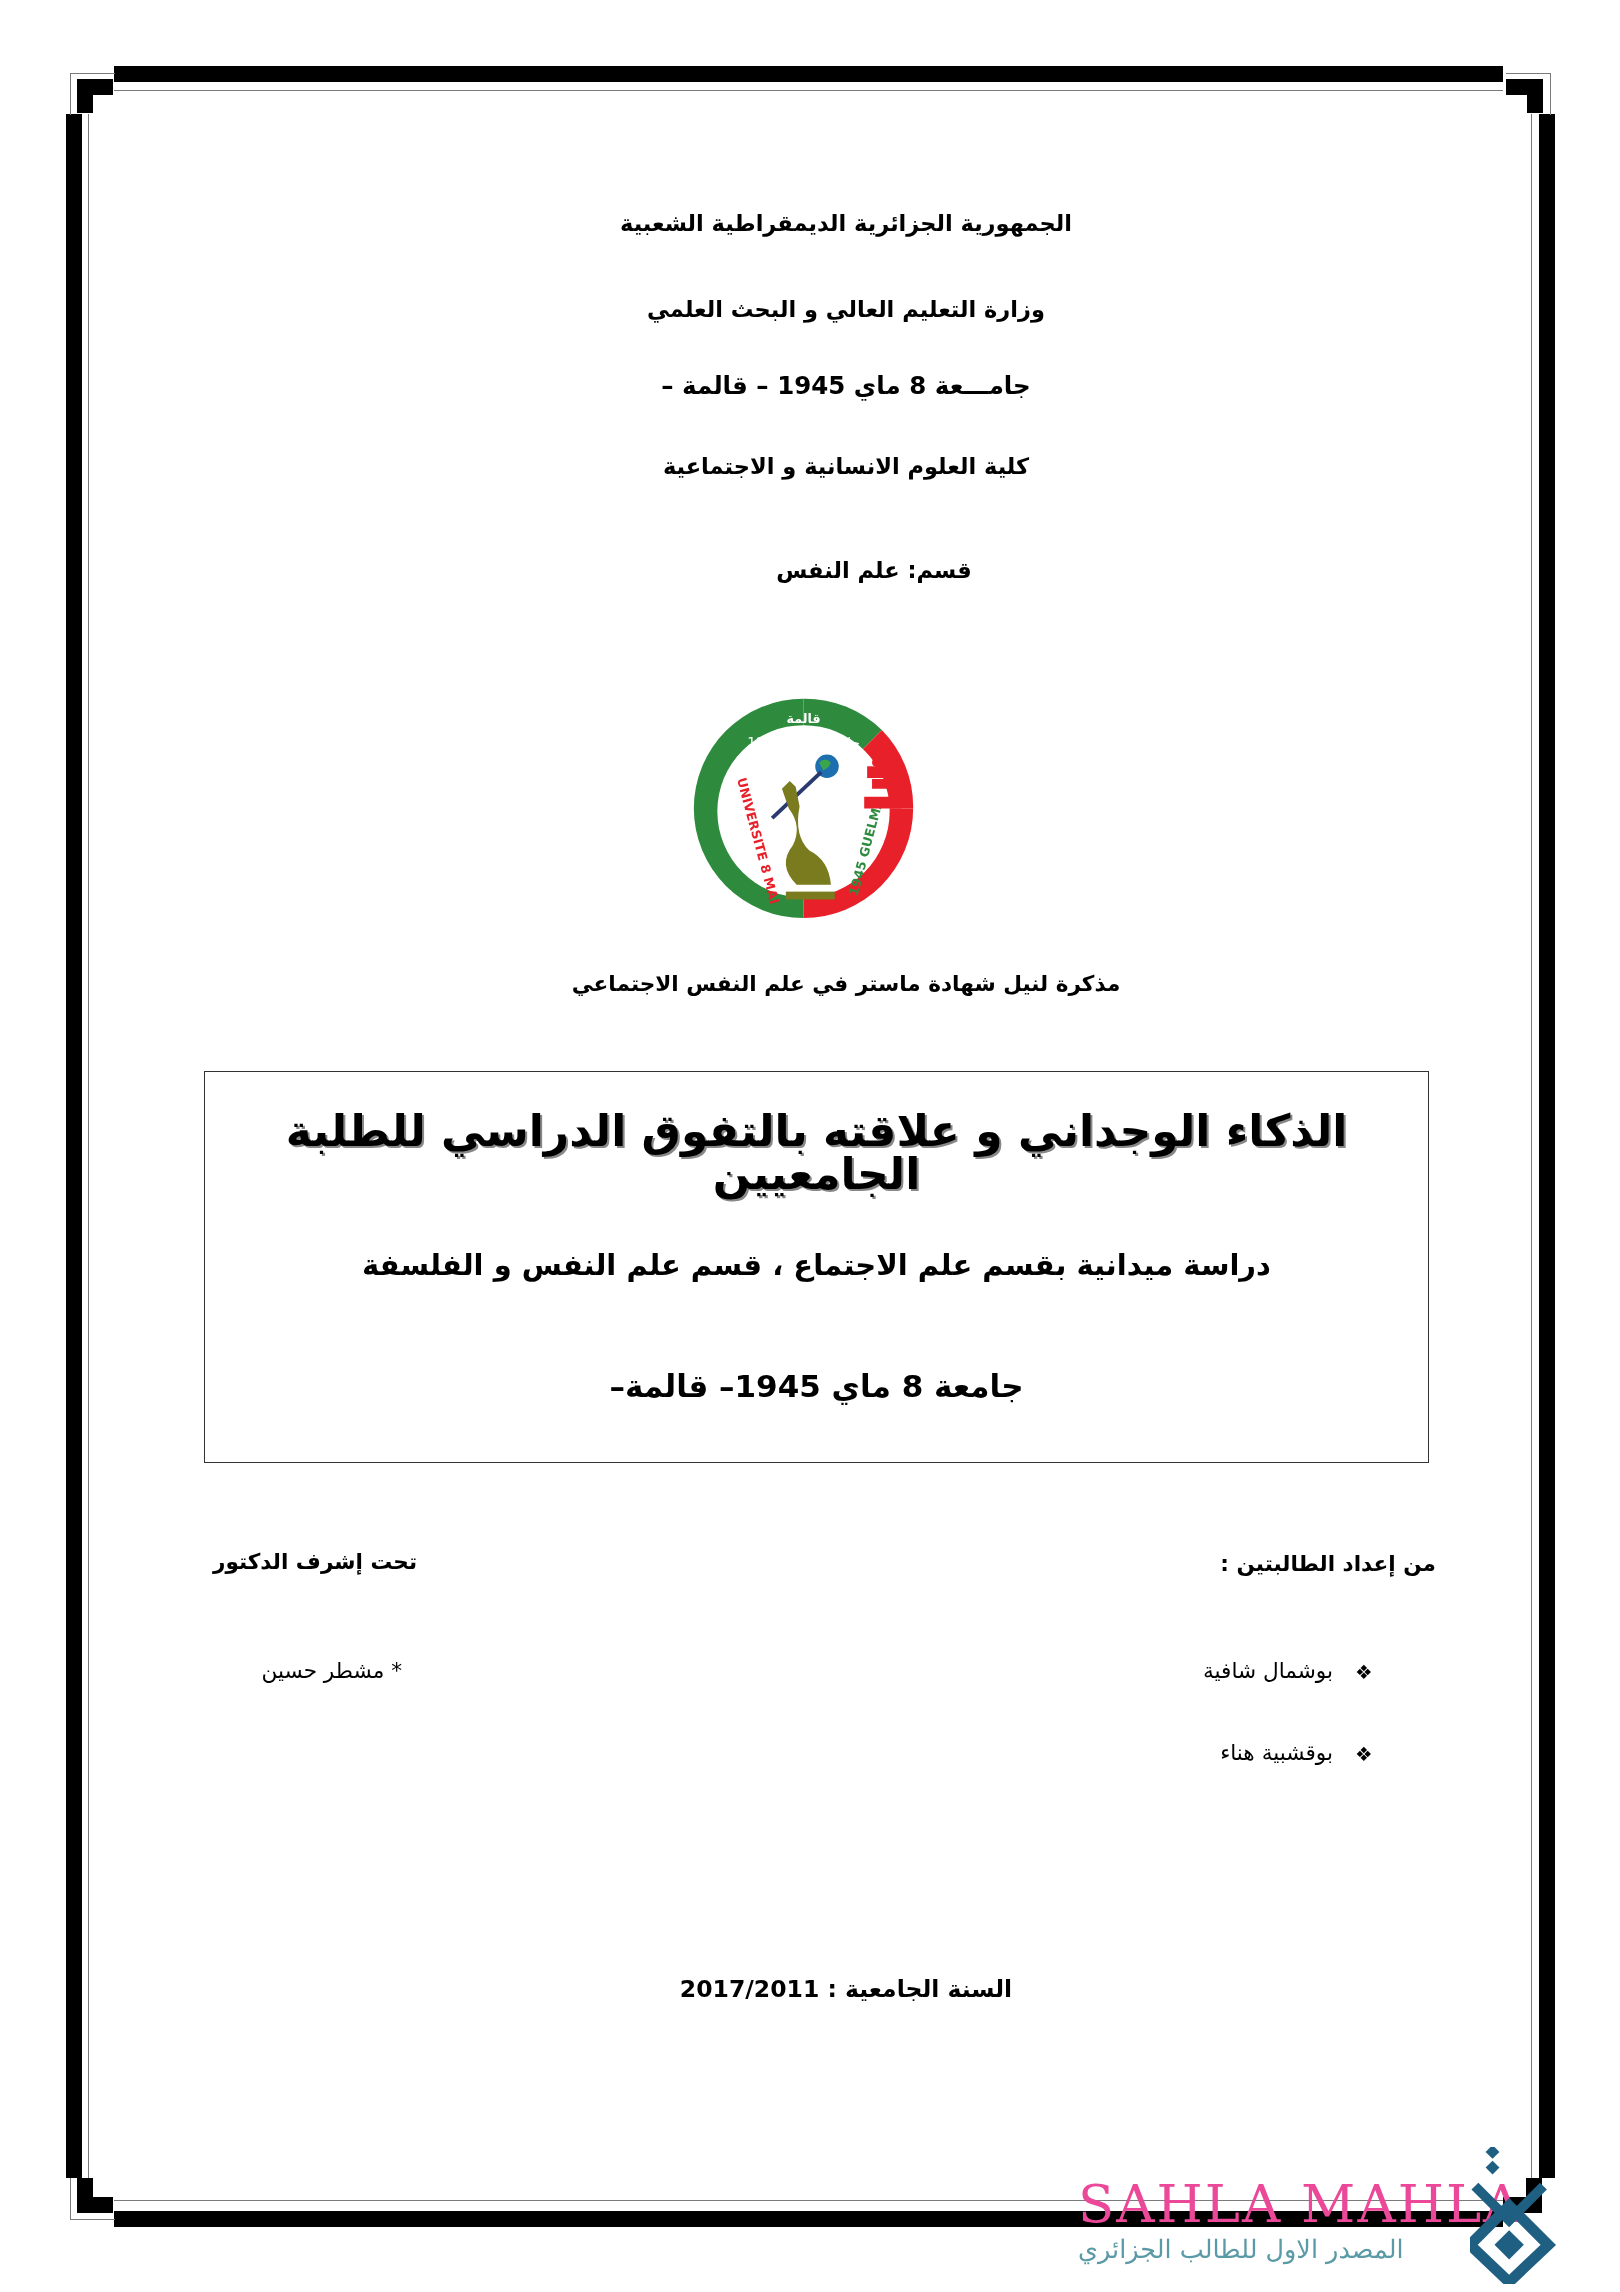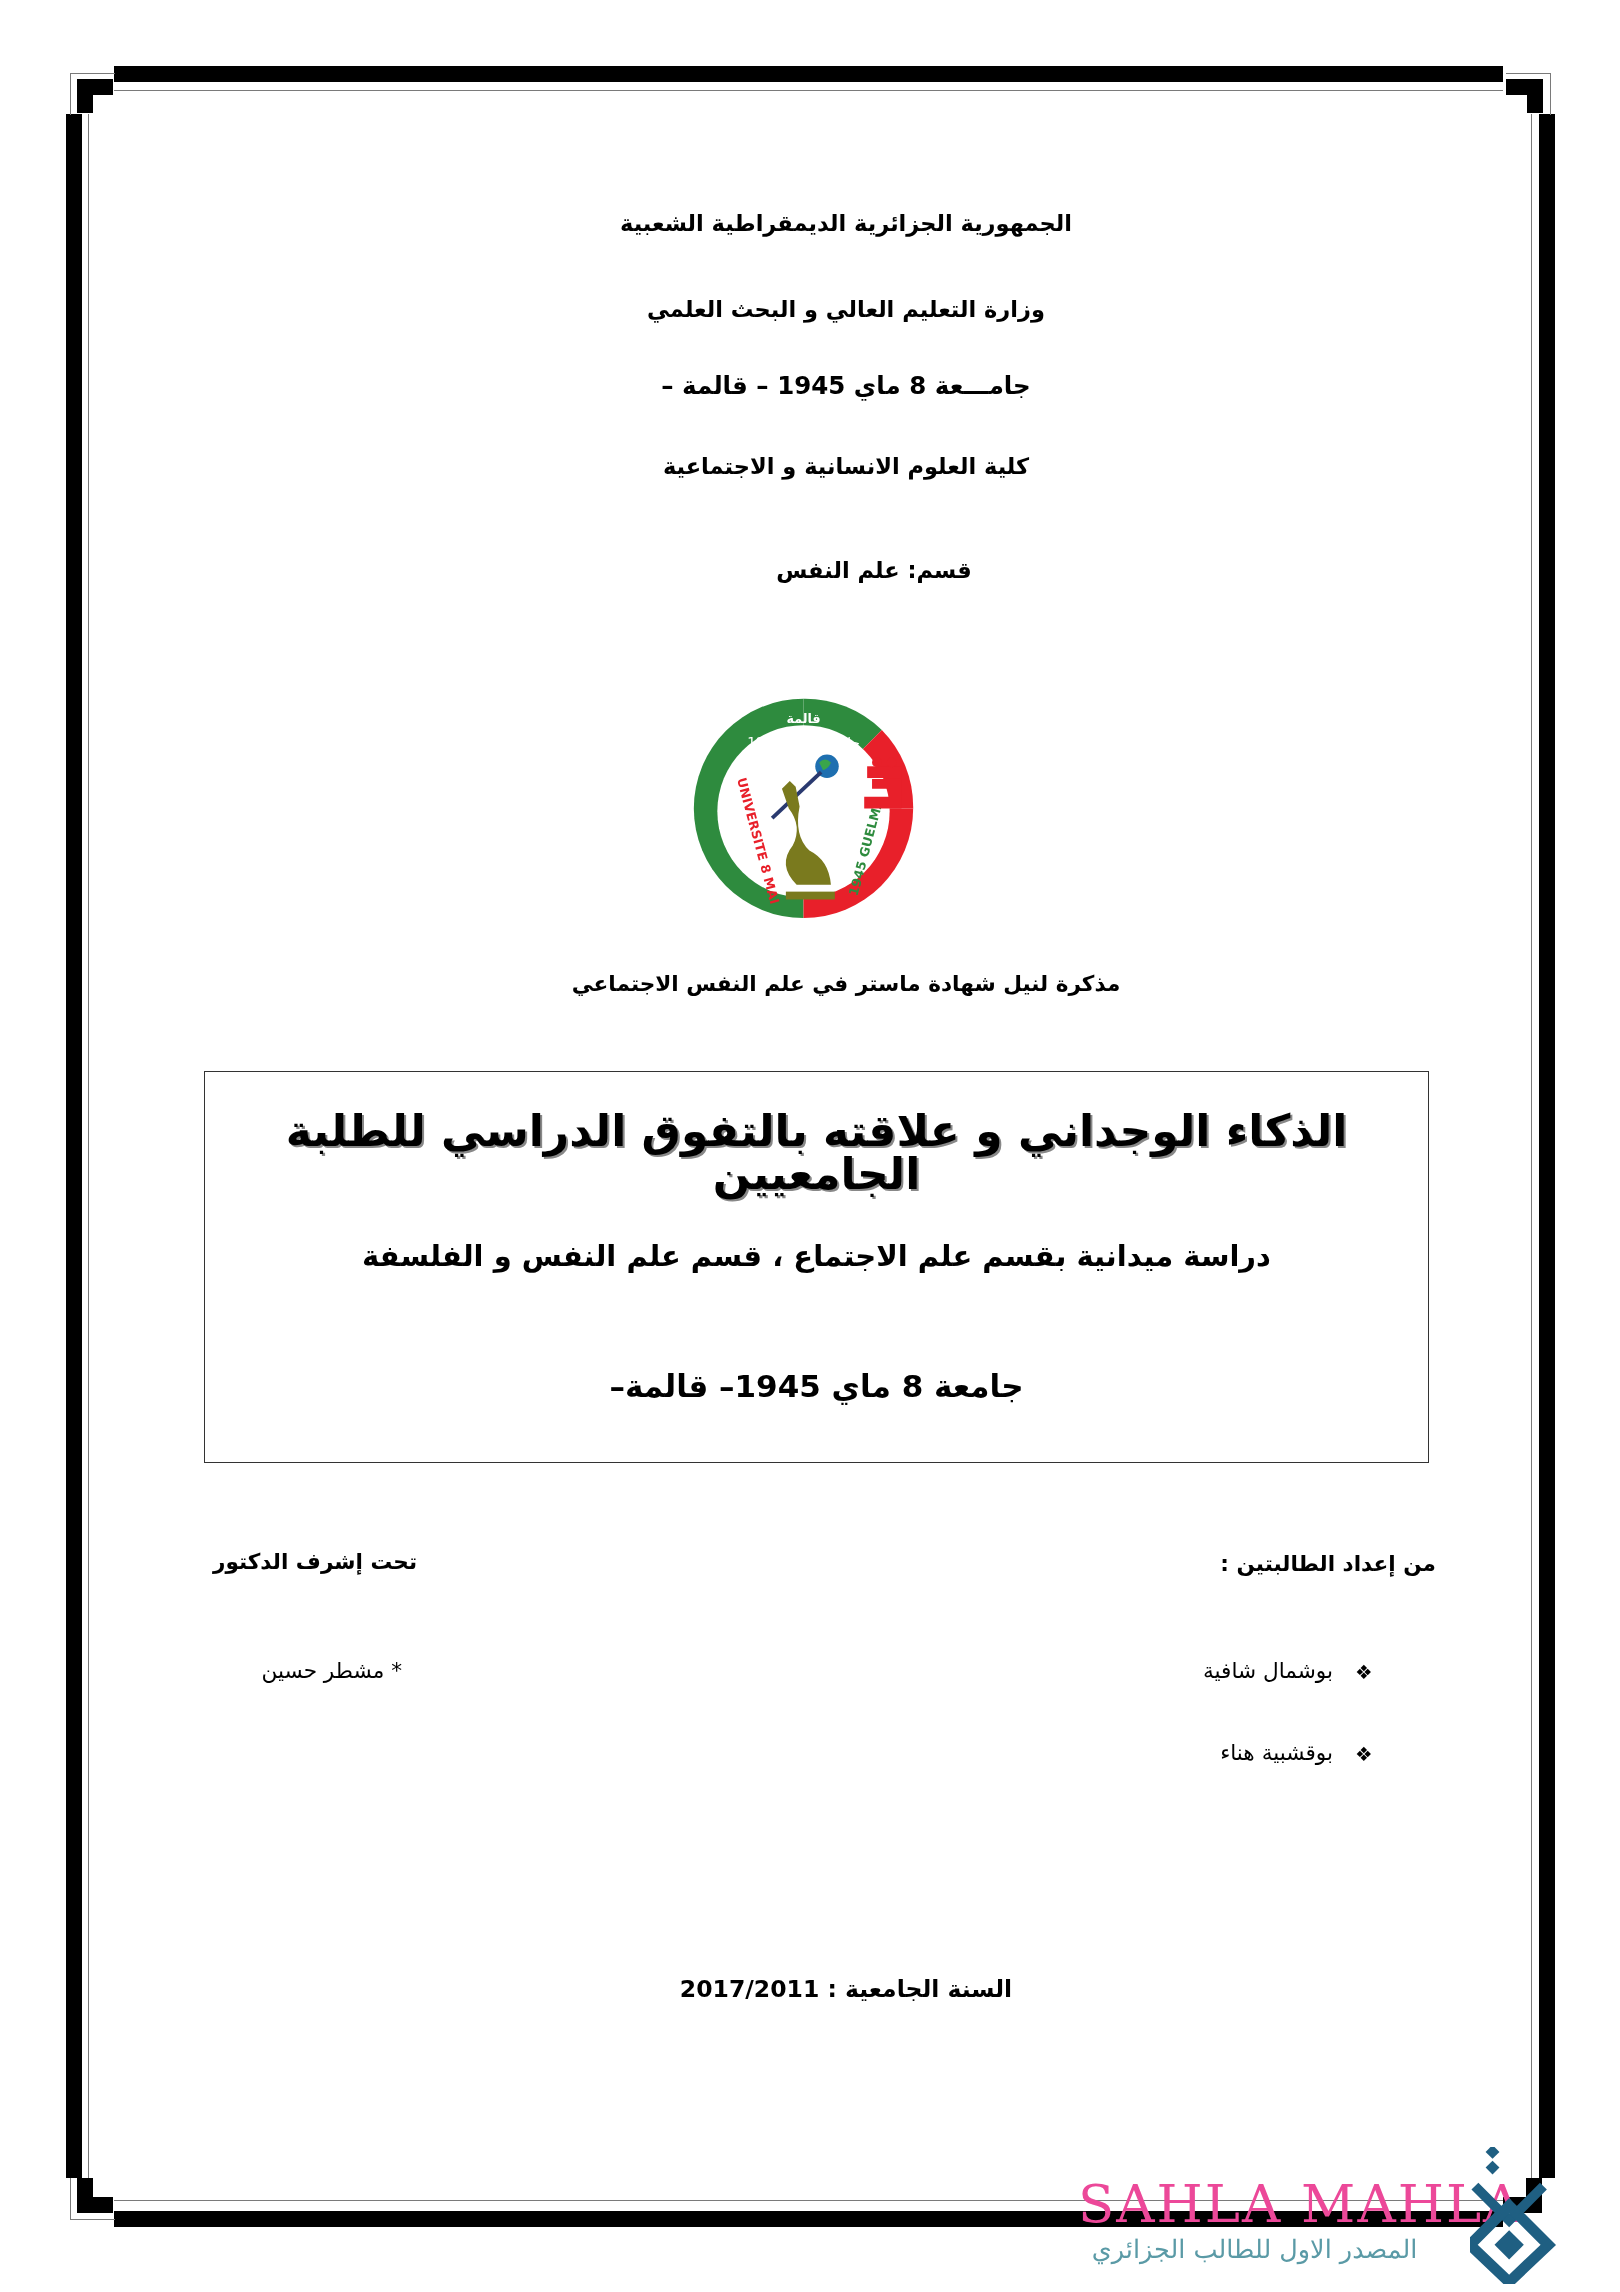--- a/index.html
+++ b/index.html
@@ -10,30 +10,30 @@
   .bar { position:absolute; background:#000; }
   .thin { position:absolute; background:#7a7a7a; }
   .outline { position:absolute; border:1px solid #7a7a7a; box-sizing:border-box; }
 
   .center-line { position:absolute; left:0; width:1620px; text-align:center; direction:rtl;
                  font-weight:bold; font-size:22.5px; line-height:31px;padding-left:36px; }
   .title-box { position:absolute; left:204px; top:1071px; width:1225px; height:392px;
                border:1.5px solid #333; box-sizing:border-box; direction:rtl; text-align:center; }
   .title-main { position:absolute; left:0; right:0; top:37px; font-size:44px; font-weight:bold;
                 line-height:43px; text-shadow:2px 2px 0 #888; }
-  .title-sub { position:absolute; left:0; right:0; top:165px; font-size:29px; font-weight:bold; line-height:39px; }
+  .title-sub { position:absolute; left:0; right:0; top:174px; font-size:29px; font-weight:bold; line-height:39px; }
   .title-uni { position:absolute; left:0; right:0; top:294px; font-size:31px; font-weight:bold; line-height:41px; }
 
   .label-bold { position:absolute; direction:rtl; font-weight:bold; font-size:21.6px; line-height:29px; }
   .name { position:absolute; direction:rtl; font-size:21.6px; line-height:29px; }
   .bullet { position:absolute; font-size:19.6px; line-height:29px; }
 
   .watermark-en { position:absolute; left:1078px; top:2174px; font-family:"DejaVu Serif", serif;
                   font-size:53px; letter-spacing:2px; color:#ec4899; line-height:59px; }
-  .watermark-ar { position:absolute; left:1078px; top:2233px; width:353px; direction:rtl; text-align:center;
+  .watermark-ar { position:absolute; left:1078px; top:2233px; width:353px; direction:rtl; text-align:left;
                   font-family:"DejaVu Serif", serif; font-size:25.5px; color:#5a9aa6; line-height:33px; }
 </style>
 </head>
 <body>
 
 <div>
   <div class="bar" style="left:114px; top:66px; width:1389px; height:15.7px;"></div>
   <div class="thin" style="left:114px; top:90px; width:1389px; height:1px;"></div>
   <div class="bar" style="left:114px; top:2211px; width:1389px; height:15.7px;"></div>
   <div class="thin" style="left:114px; top:2200px; width:1389px; height:1px;"></div>

